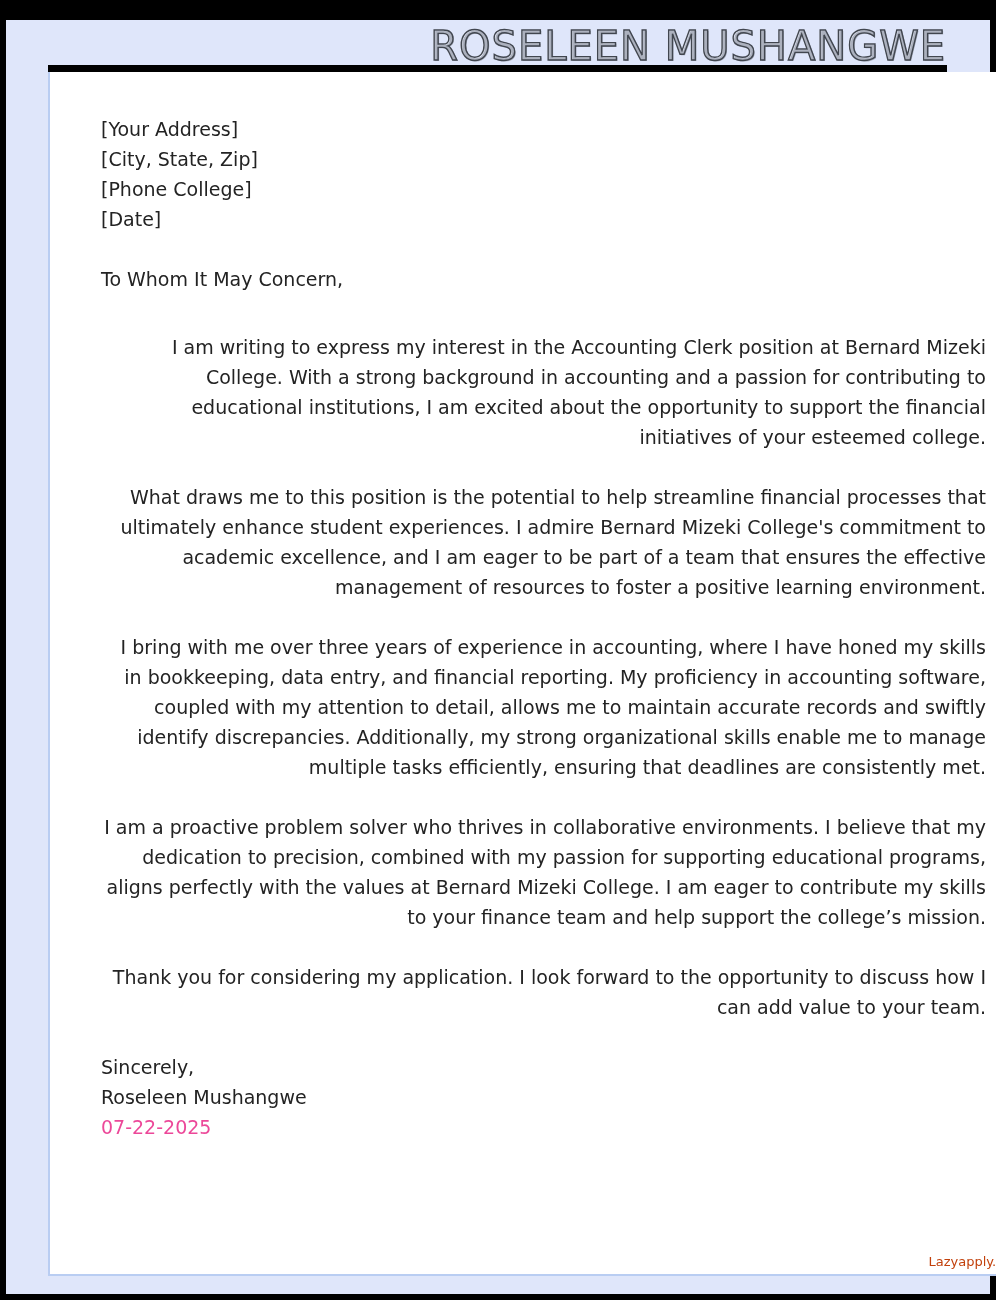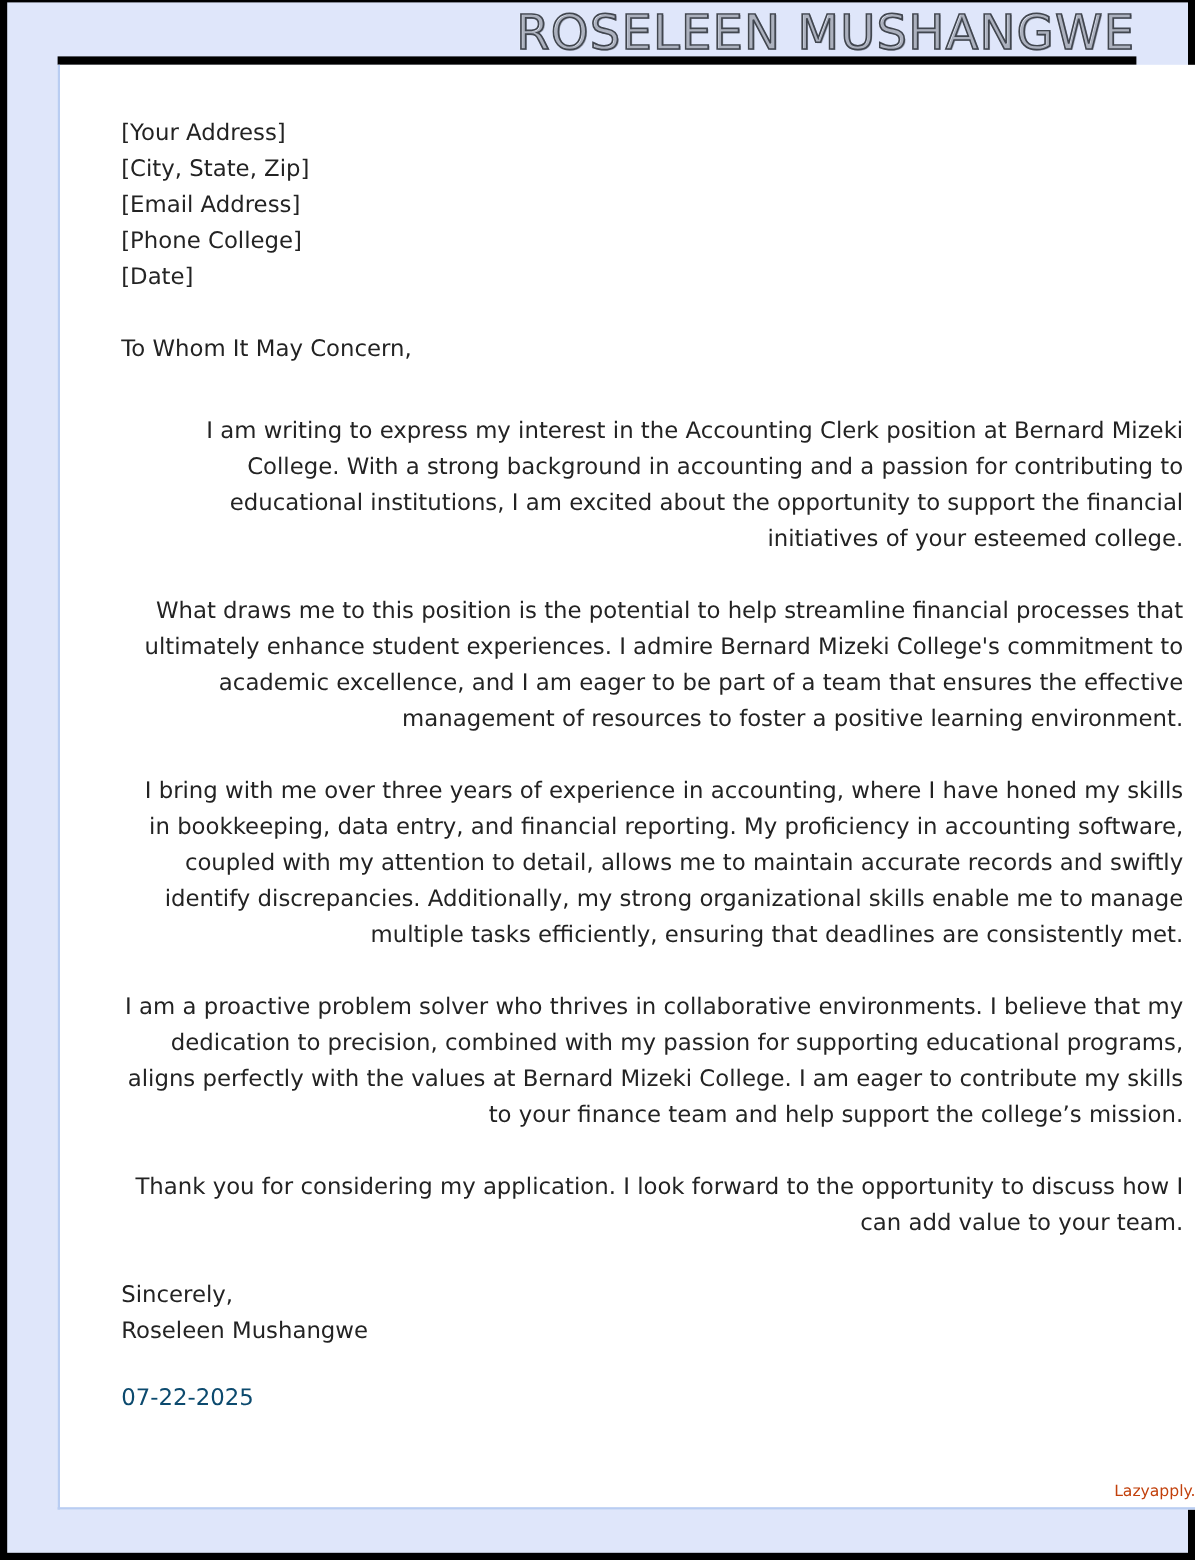--- a/index.html
+++ b/index.html
@@ -16,21 +16,21 @@
 
   
   .page-frame {
     position: absolute;
     left: 0;
     top: 0;
     width: 996px;
     height: 1300px;
     background: #000000;
     box-sizing: border-box;
-    padding: 2px 6px 6px 6px;
+    padding: 20px 6px 6px 6px;
   }
 
   .page {
     position: relative;
     width: 100%;
     height: 100%;
     background: #dfe6fa;
     box-sizing: border-box;
   }
 
@@ -115,22 +115,22 @@
   .closing-block {
     margin: 0 0 0 0;
   }
 
   .closing-line {
     display: block;
   }
 
   .date-line {
     display: block;
-    color: #0c4a6e;
-    margin-top: 26px;
+    color: #ec4899;
+    margin-top: 0;
   }
 
   
   .footer {
     position: absolute;
     right: 8px;
     bottom: 4px;
     font-size: 13px;
     line-height: 16px;
     color: #c2410c;
@@ -149,21 +149,20 @@
     </div>
 
     <div class="black-bar"></div>
 
     <div class="letter-body">
       <div class="letter-content">
 
         <div class="addr-block">
           <span class="addr-line">[Your Address]</span>
           <span class="addr-line">[City, State, Zip]</span>
-          <span class="addr-line">[Email Address]</span>
           <span class="addr-line">[Phone College]</span>
           <span class="addr-line">[Date]</span>
         </div>
 
         <p class="salutation">To Whom It May Concern,</p>
 
         <p class="para">I am writing to express my interest in the Accounting Clerk position at Bernard Mizeki College. With a strong background in accounting and a passion for contributing to educational institutions, I am excited about the opportunity to support the financial initiatives of your esteemed college.</p>
         <p class="para">What draws me to this position is the potential to help streamline financial processes that ultimately enhance student experiences. I admire Bernard Mizeki College's commitment to academic excellence, and I am eager to be part of a team that ensures the effective management of resources to foster a positive learning environment.</p>
         <p class="para">I bring with me over three years of experience in accounting, where I have honed my skills in bookkeeping, data entry, and financial reporting. My proficiency in accounting software, coupled with my attention to detail, allows me to maintain accurate records and swiftly identify discrepancies. Additionally, my strong organizational skills enable me to manage multiple tasks efficiently, ensuring that deadlines are consistently met.</p>
         <p class="para">I am a proactive problem solver who thrives in collaborative environments. I believe that my dedication to precision, combined with my passion for supporting educational programs, aligns perfectly with the values at Bernard Mizeki College. I am eager to contribute my skills to your finance team and help support the college’s mission.</p>

